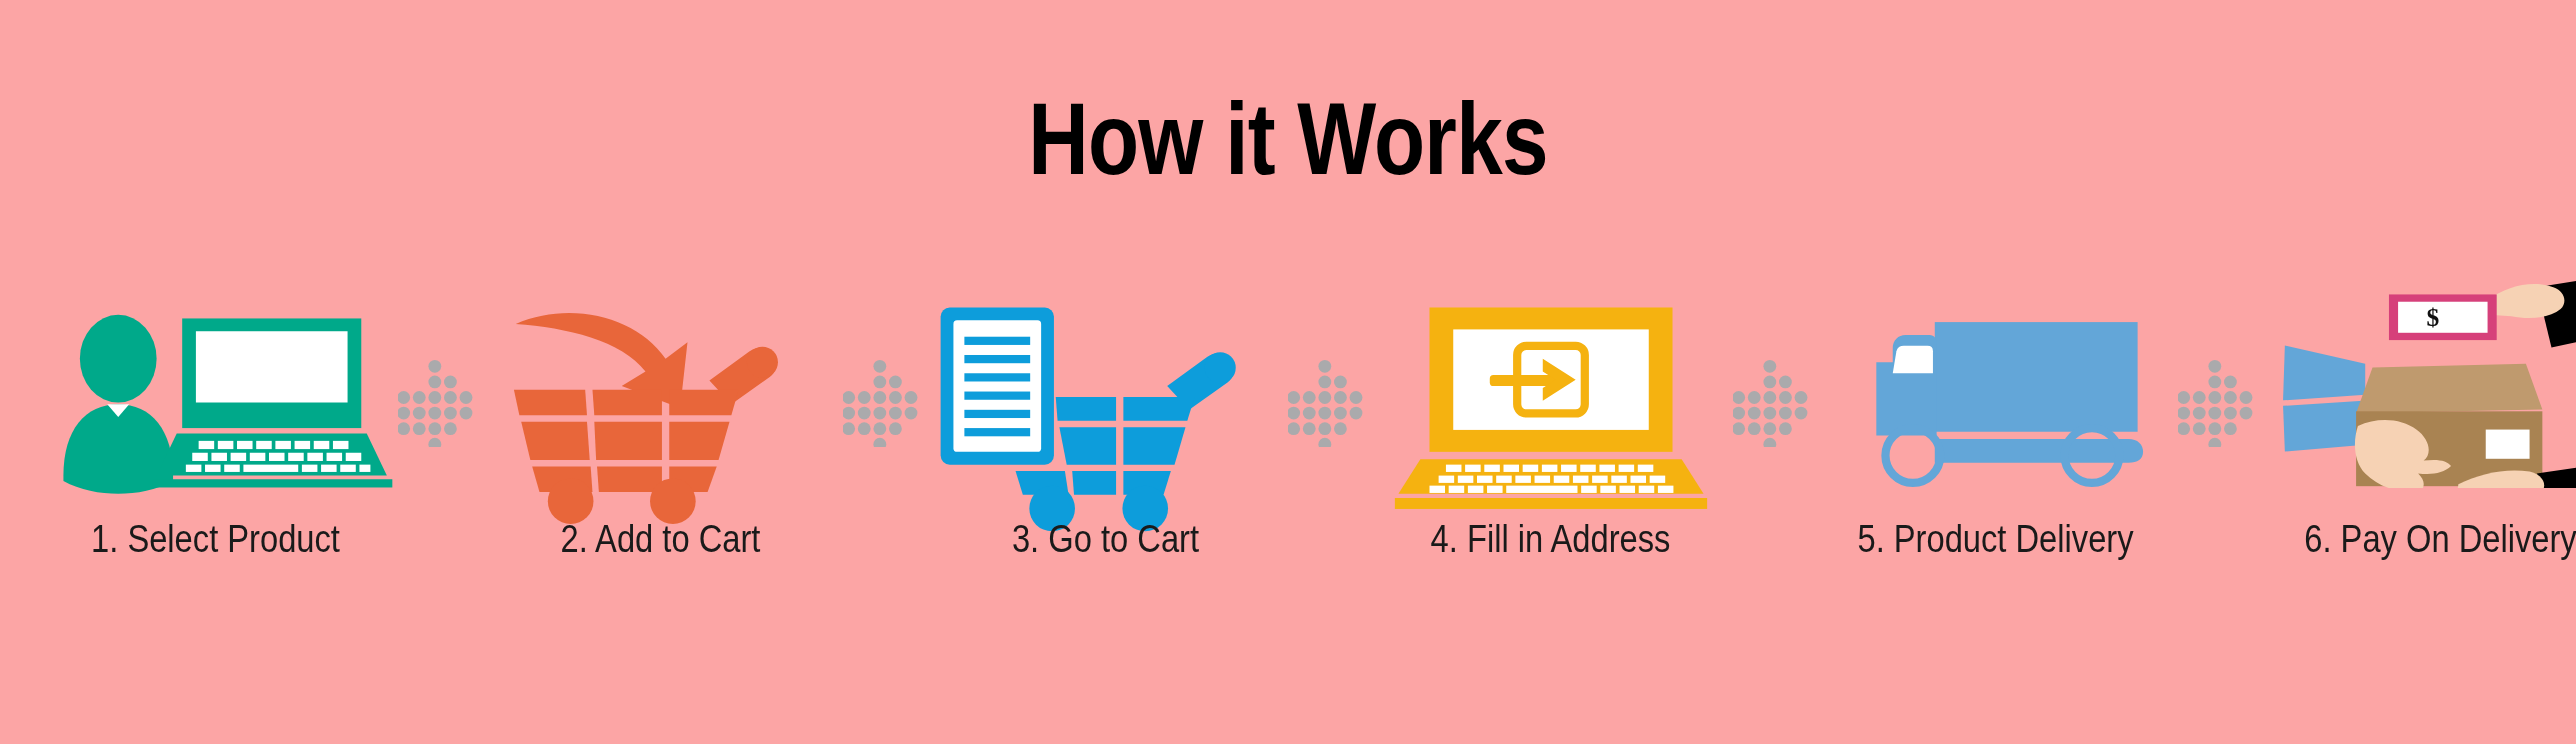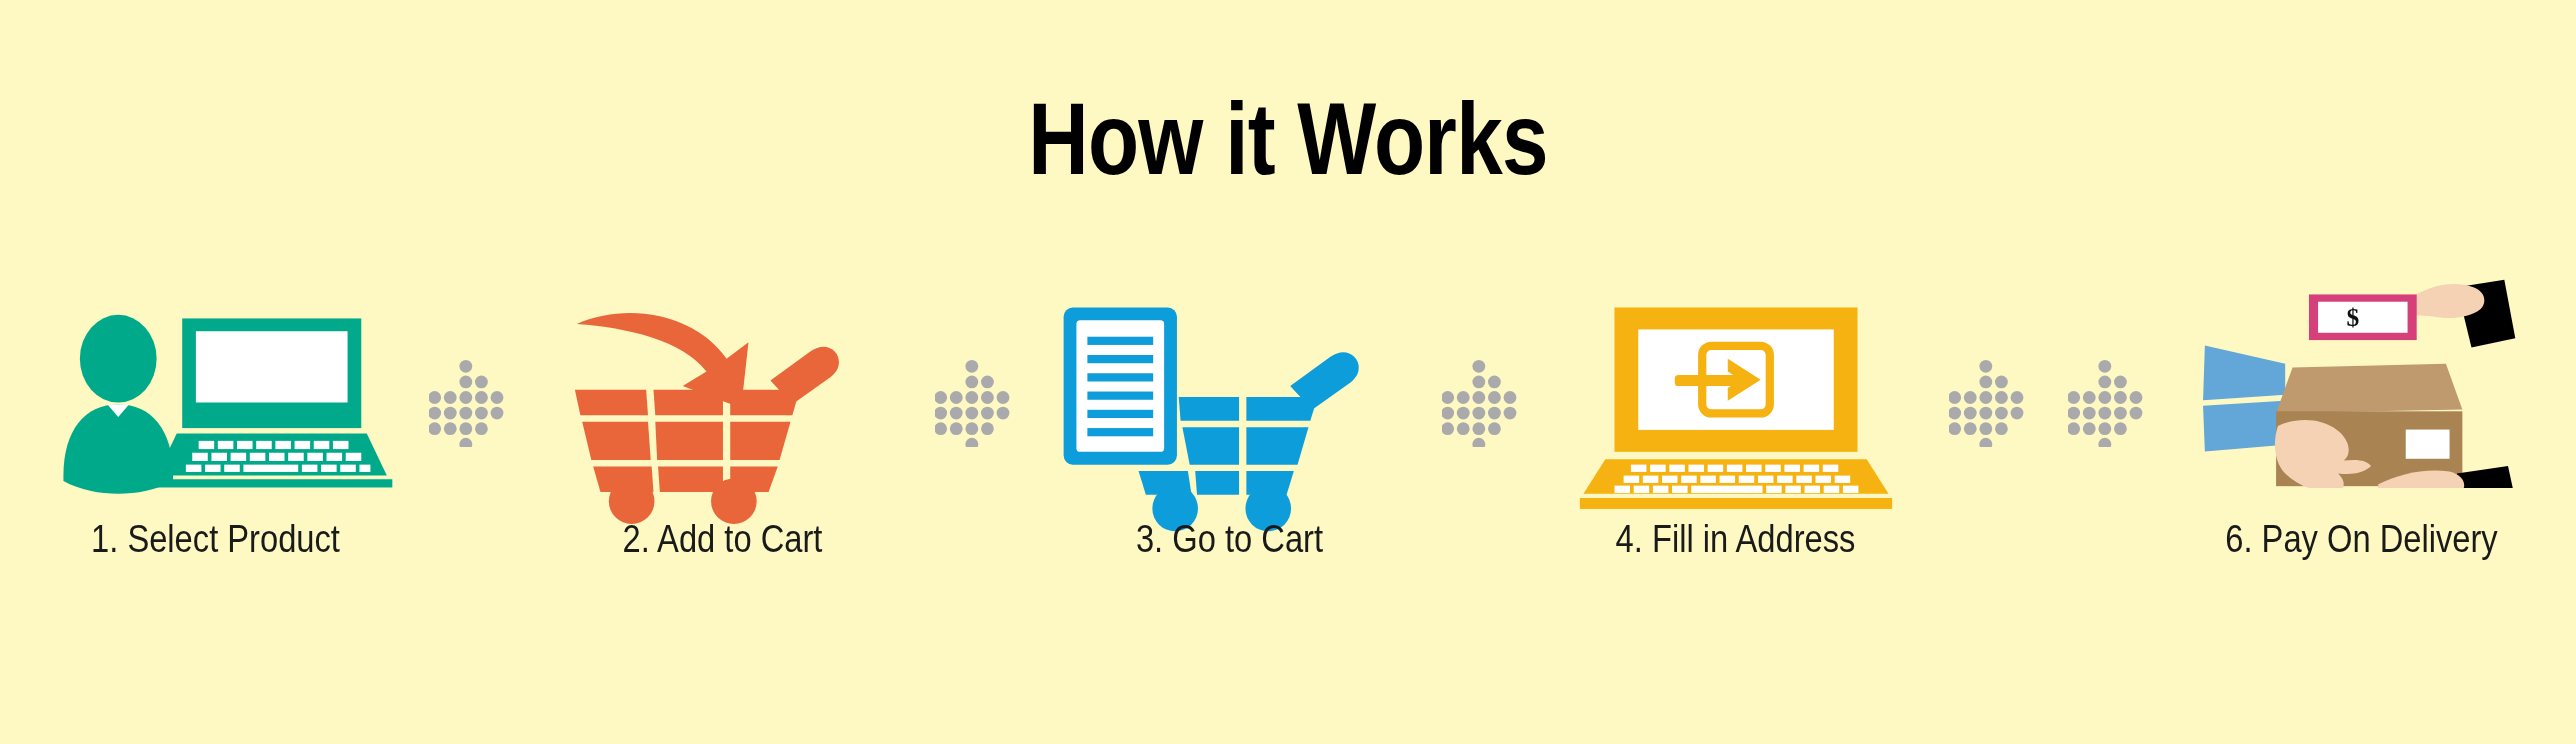--- a/index.html
+++ b/index.html
@@ -13,21 +13,21 @@
     height: 745px;
     font-family: "Liberation Sans", "DejaVu Sans", sans-serif;
     overflow: hidden;
     position: relative;
   }
 
   .page {
     width: 2576px;
     height: 745px;
     position: relative;
-    background: #fef9c3;
+    background: #fca5a5;
   }
 
   
   .title {
     position: absolute;
     top: 88px;
     left: 0;
     width: 2576px;
     text-align: center;
     font-size: 102px;
@@ -374,20 +374,38 @@
             <circle cx="74" cy="59" r="7"></circle>
           <circle cx="6" cy="76" r="7"></circle>
             <circle cx="23" cy="76" r="7"></circle>
             <circle cx="40" cy="76" r="7"></circle>
           <circle cx="57" cy="76" r="7"></circle>
           <circle cx="40" cy="93" r="7"></circle>
         </g>
       </svg>
     </div>
 
+    <div class="step">
+      <div class="icon-box">
+        <svg class="icon-svg" width="357" height="201" viewBox="0 0 390 220">
+
+          <rect x="128" y="22" width="222" height="120" fill="#63a6d8"></rect>
+
+          <path d="M64 66 L82 66 L82 50 C82 42 88 36 96 36 L122 36 C128 36 130 40 130 46 L130 146 L64 146 Z" fill="#63a6d8"></path>
+
+          <path d="M94 48 L120 48 C124 48 126 50 126 54 L126 78 L82 78 L86 54 C87 50 90 48 94 48 Z" fill="#ffffff"></path>
+
+          <path d="M128 150 L340 150 C350 150 356 156 356 164 C356 172 350 176 340 176 L128 176 Z" fill="#63a6d8"></path>
+
+          <circle cx="104" cy="168" r="30" fill="none" stroke="#63a6d8" stroke-width="9"></circle>
+          <circle cx="300" cy="168" r="30" fill="none" stroke="#63a6d8" stroke-width="9"></circle>
+        </svg>
+      </div>
+      <div class="step-label">5. Product Delivery</div>
+    </div>
 
     <div class="sep">
       <svg width="81" height="88" viewBox="0 0 88 96">
         <g fill="#aaaaac">
           <circle cx="40" cy="8" r="7"></circle>
           <circle cx="40" cy="25" r="7"></circle>
             <circle cx="57" cy="25" r="7"></circle>
           <circle cx="6" cy="42" r="7"></circle>
             <circle cx="23" cy="42" r="7"></circle>
             <circle cx="40" cy="42" r="7"></circle>

